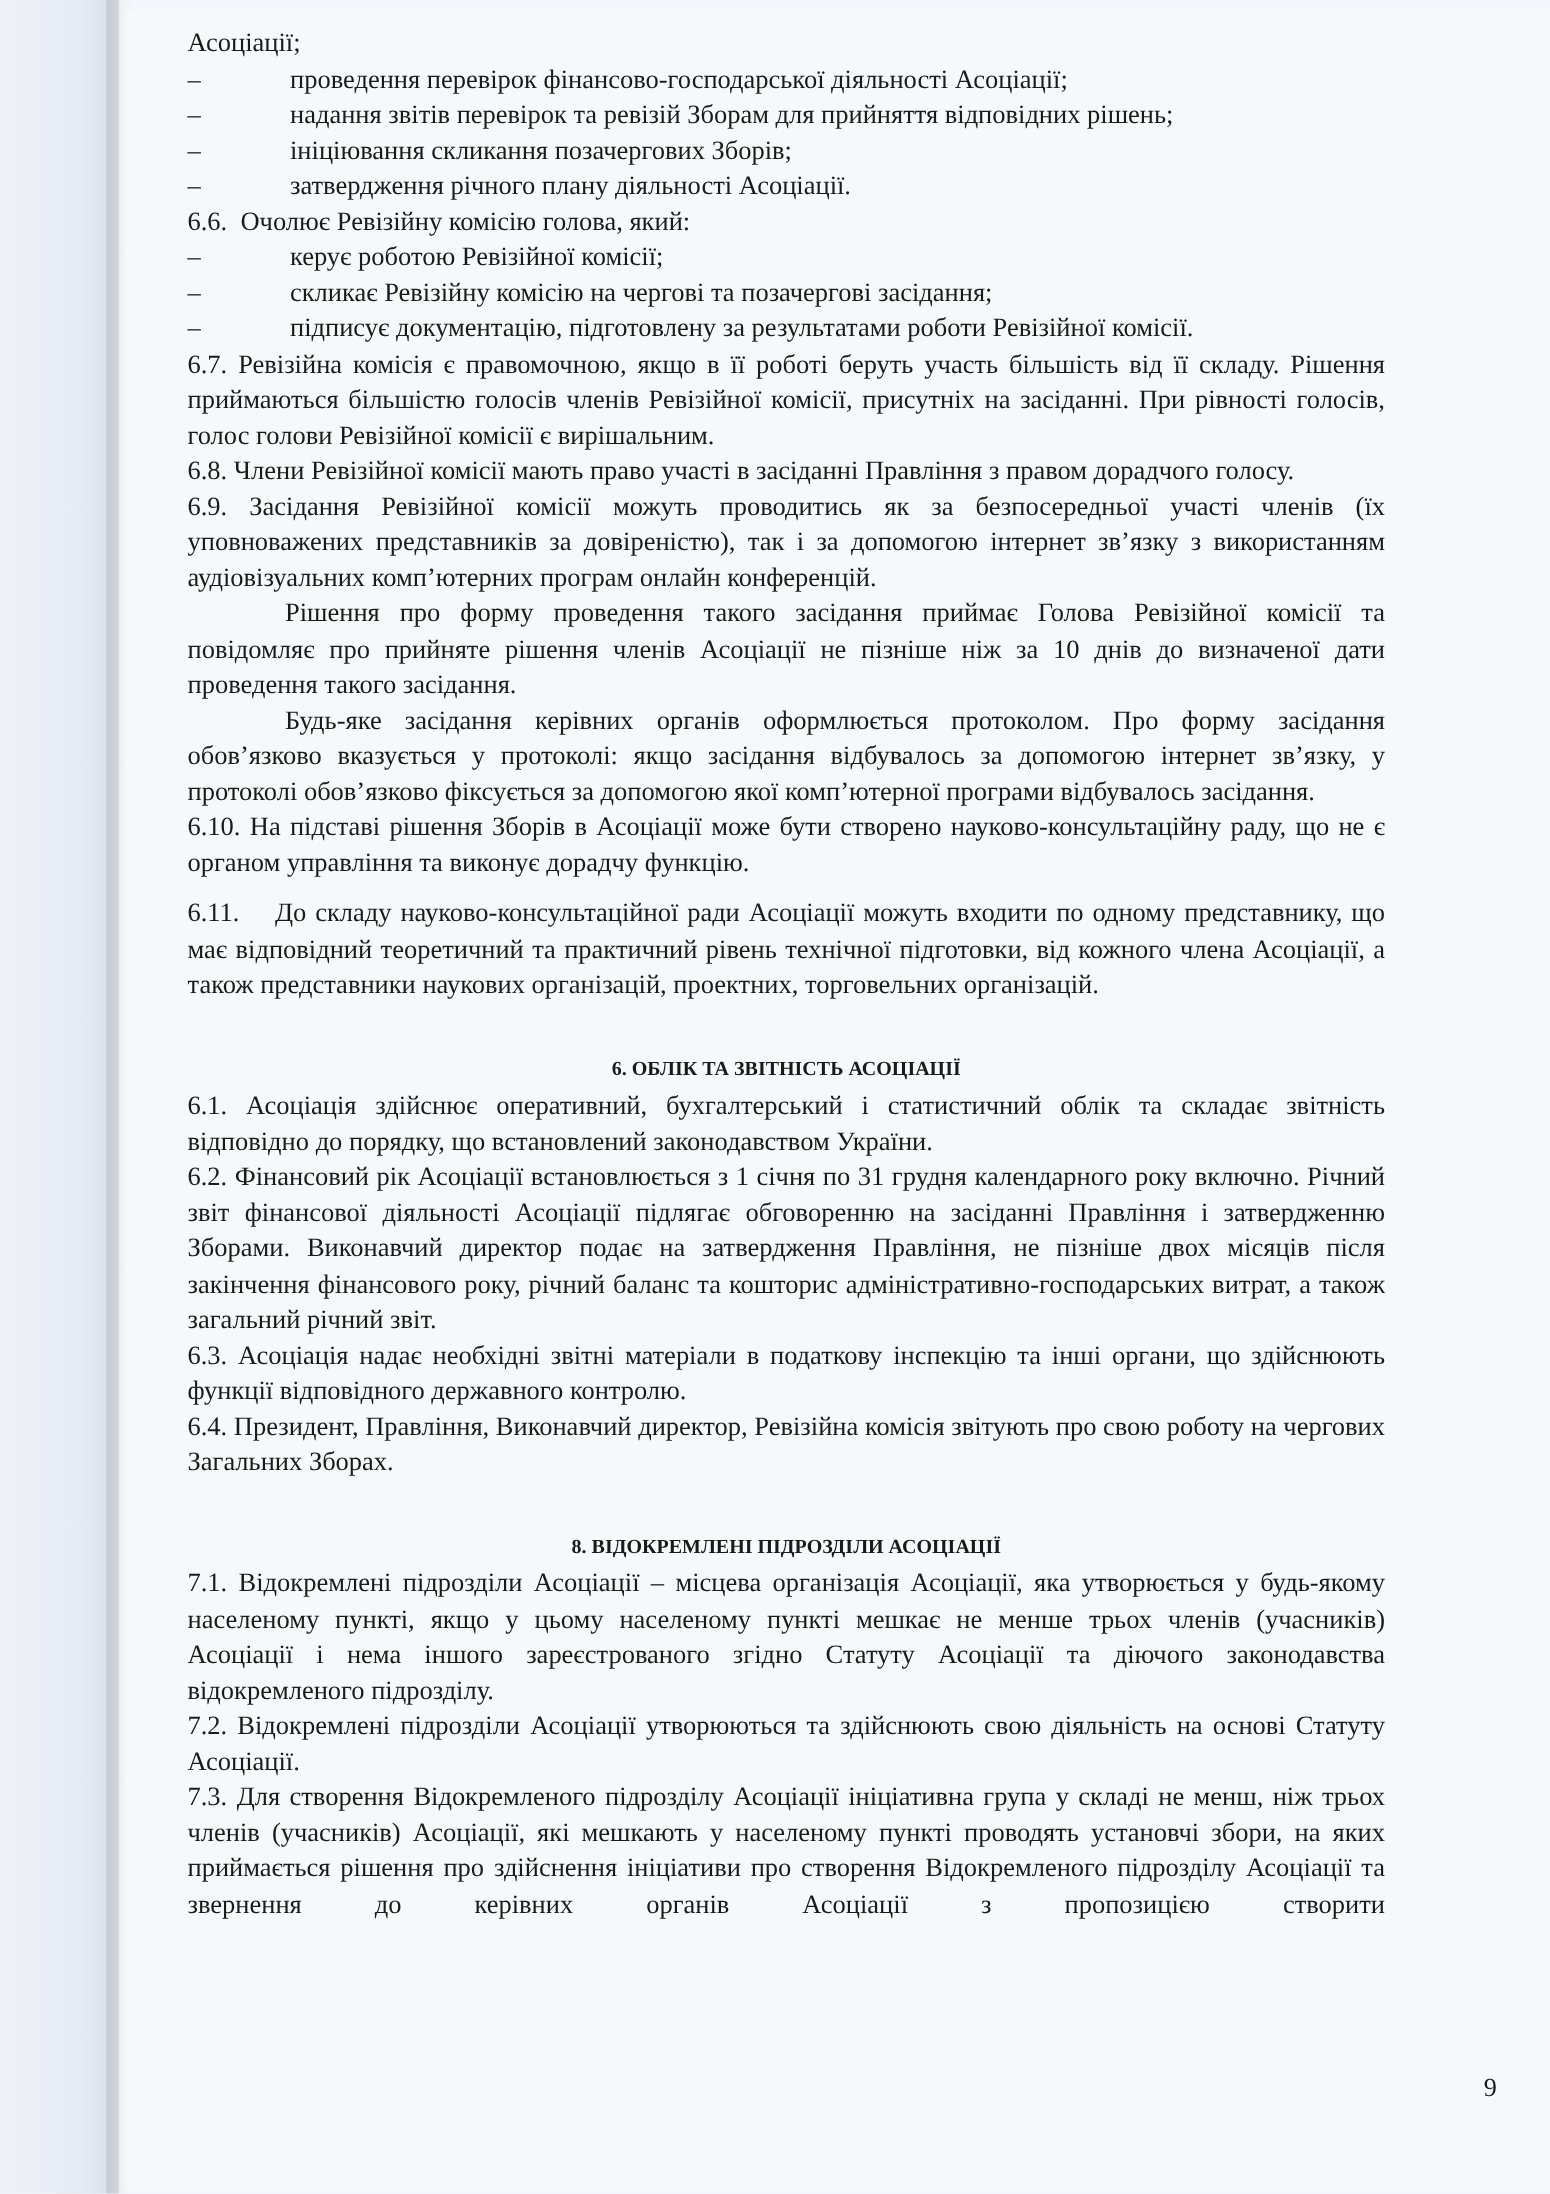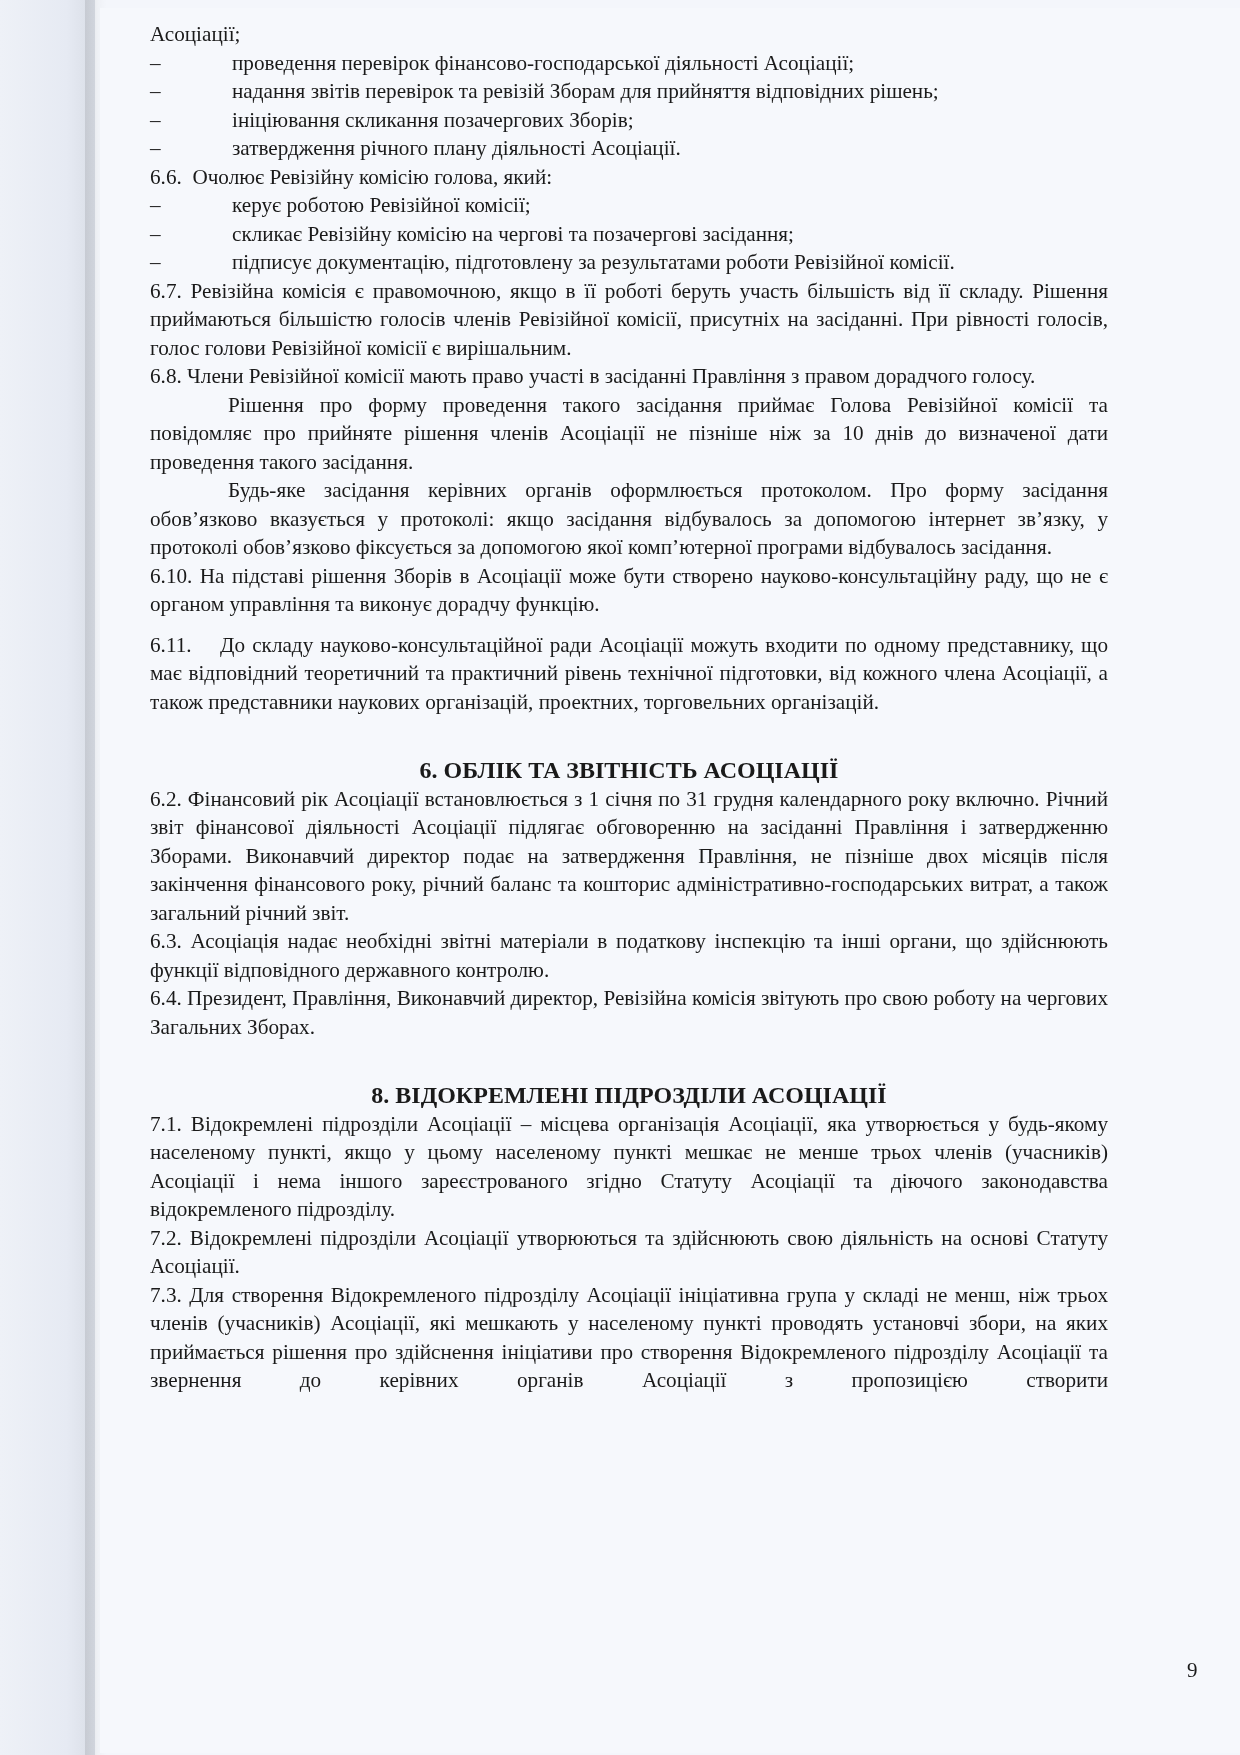--- a/index.html
+++ b/index.html
@@ -26,21 +26,21 @@
     position: absolute; left: 150px; top: 20px; width: 958px;
     font-size: 21.2px; line-height: 28.5px;
   }
   .p { text-align: justify; text-align-last: left; margin: 0; }
   .p.just-last { text-align-last: justify; }
   .dash-item { display: flex; margin: 0; }
   .dash-item .dash { width: 82px; flex: 0 0 82px; }
   .indent { text-indent: 78px; }
   .heading {
     text-align: center; font-weight: bold; margin: 0;
-    font-size: 24px;
+    font-size: 16px;
   }
   .gap-lg { height: 40px; }
   .page-number {
     position: absolute; left: 1187px; top: 1658px;
     font-size: 21px;
   }
 </style>
 </head>
 <body>
 
@@ -83,27 +83,29 @@
         <span>скликає Ревізійну комісію на чергові та позачергові засідання;</span>
       </div>
     <div class="dash-item">
         <span class="dash">–</span>
         <span>підписує документацію, підготовлену за результатами роботи Ревізійної комісії.</span>
       </div>
   </div>
 
   <p class="p">6.7. Ревізійна комісія є правомочною, якщо в її роботі беруть участь більшість від її складу. Рішення приймаються більшістю голосів членів Ревізійної комісії, присутніх на засіданні. При рівності голосів, голос голови Ревізійної комісії є вирішальним.</p>
   <p class="p">6.8. Члени Ревізійної комісії мають право участі в засіданні Правління з правом дорадчого голосу.</p>
+  <p class="p">6.9. Засідання Ревізійної комісії можуть проводитись як за безпосередньої участі членів (їх уповноважених представників за довіреністю), так і за допомогою інтернет зв’язку з використанням аудіовізуальних комп’ютерних програм онлайн конференцій.</p>
   <p class="p indent">Рішення про форму проведення такого засідання приймає Голова Ревізійної комісії та повідомляє про прийняте рішення членів Асоціації не пізніше ніж за 10 днів до визначеної дати проведення такого засідання.</p>
   <p class="p indent">Будь-яке засідання керівних органів оформлюється протоколом. Про форму засідання обов’язково вказується у протоколі: якщо засідання відбувалось за допомогою інтернет зв’язку, у протоколі обов’язково фіксується за допомогою якої комп’ютерної програми відбувалось засідання.</p>
   <p class="p">6.10. На підставі рішення Зборів в Асоціації може бути створено науково-консультаційну раду, що не є органом управління та виконує дорадчу функцію.</p>
   <p class="p" style="white-space:pre-wrap;margin-top:12px;">6.11.    До складу науково-консультаційної ради Асоціації можуть входити по одному представнику, що має відповідний теоретичний та практичний рівень технічної підготовки, від кожного члена Асоціації, а також представники наукових організацій, проектних, торговельних організацій.</p>
 
   <div class="gap-lg"></div>
   <h2 class="heading">6. ОБЛІК ТА ЗВІТНІСТЬ АСОЦІАЦІЇ</h2>
+  <p class="p">6.1. Асоціація здійснює оперативний, бухгалтерський і статистичний облік та складає звітність відповідно до порядку, що встановлений законодавством України.</p>
   <p class="p">6.2. Фінансовий рік Асоціації встановлюється з 1 січня по 31 грудня календарного року включно. Річний звіт фінансової діяльності Асоціації підлягає обговоренню на засіданні Правління і затвердженню Зборами. Виконавчий директор подає на затвердження Правління, не пізніше двох місяців після закінчення фінансового року, річний баланс та кошторис адміністративно-господарських витрат, а також загальний річний звіт.</p>
   <p class="p">6.3. Асоціація надає необхідні звітні матеріали в податкову інспекцію та інші органи, що здійснюють функції відповідного державного контролю.</p>
   <p class="p">6.4. Президент, Правління, Виконавчий директор, Ревізійна комісія звітують про свою роботу на чергових Загальних Зборах.</p>
 
   <div class="gap-lg"></div>
   <h2 class="heading">8. ВІДОКРЕМЛЕНІ ПІДРОЗДІЛИ АСОЦІАЦІЇ</h2>
   <p class="p">7.1. Відокремлені підрозділи Асоціації – місцева організація Асоціації, яка утворюється у будь-якому населеному пункті, якщо у цьому населеному пункті мешкає не менше трьох членів (учасників) Асоціації і нема іншого зареєстрованого згідно Статуту Асоціації та діючого законодавства відокремленого підрозділу.</p>
   <p class="p">7.2. Відокремлені підрозділи Асоціації утворюються та здійснюють свою діяльність на основі Статуту Асоціації.</p>
   <p class="p just-last">7.3. Для створення Відокремленого підрозділу Асоціації ініціативна група у складі не менш, ніж трьох  членів (учасників) Асоціації, які мешкають у населеному пункті  проводять установчі збори, на яких приймається рішення про здійснення ініціативи про створення  Відокремленого підрозділу Асоціації та звернення до керівних органів Асоціації з пропозицією створити</p>
 </div>

